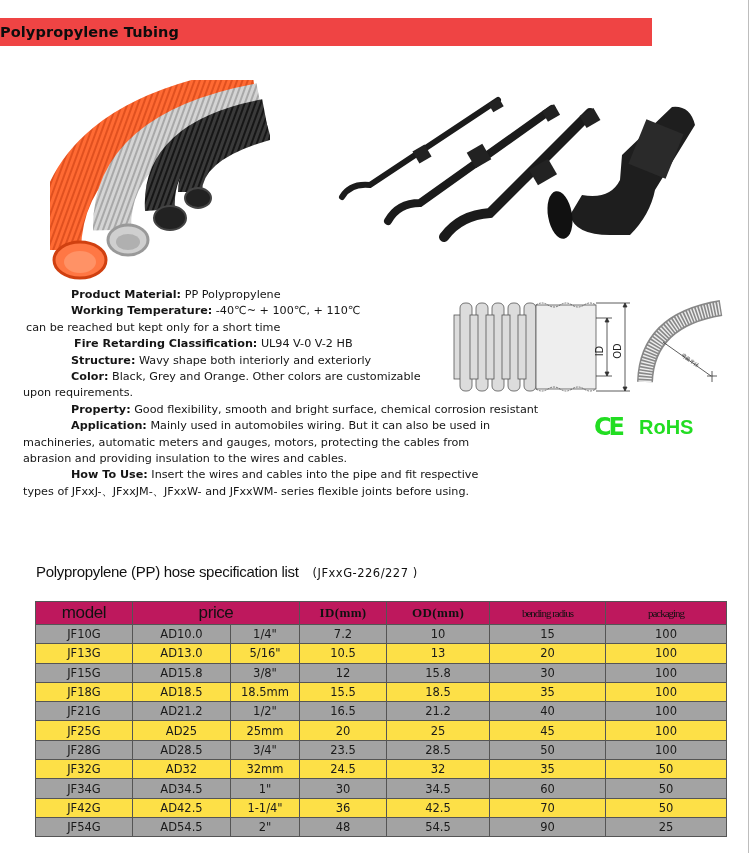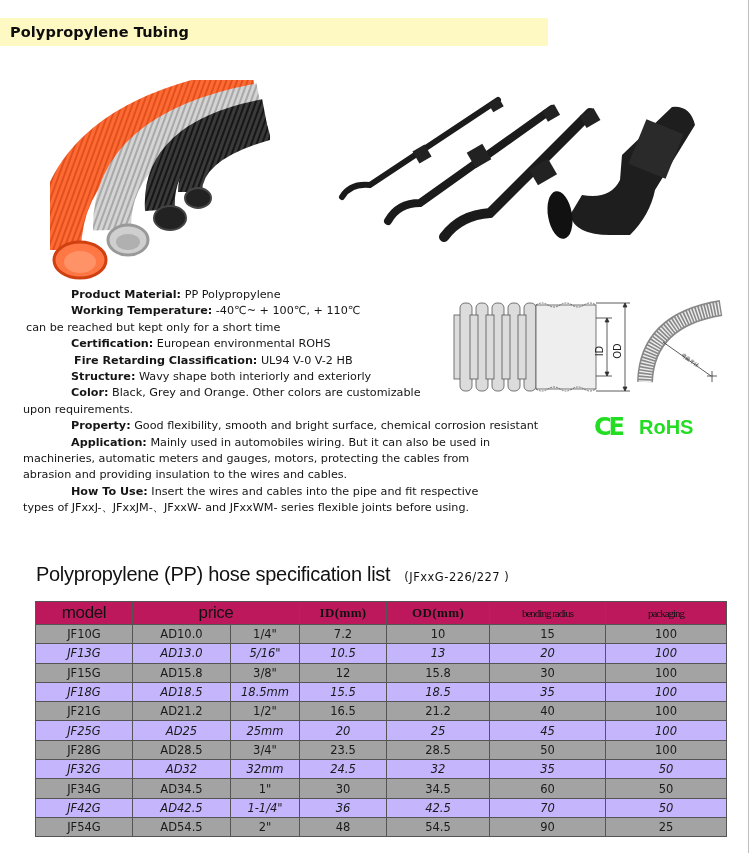--- a/index.html
+++ b/index.html
@@ -3,22 +3,22 @@
 <meta charset="utf-8">
 <style>
   * { box-sizing: border-box; margin: 0; padding: 0; }
   html, body { width: 750px; height: 853px; background: #ffffff; overflow: hidden; }
   body { position: relative; font-family: "DejaVu Sans", sans-serif; color: #111; }
 
   .right-rule { position: absolute; left: 748px; top: 0; width: 1px; height: 853px; background: #bdbdbd; }
 
   
   .banner {
-    position: absolute; left: 0; top: 18px; width: 548px; height: 28px;
-    background: #fef9c3; display: flex; align-items: center; padding-left: 10px;
+    position: absolute; left: 0; top: 18px; width: 652px; height: 28px;
+    background: #ef4444; display: flex; align-items: center; padding-left: 0;
   }
   .banner-title { font-family: "DejaVu Sans", sans-serif; font-weight: bold; font-size: 14.5px; color: #0d0d0d; letter-spacing: 0.1px; }
 
   
   .photo { position: absolute; }
   .photo-tubes { left: 50px; top: 80px; width: 220px; height: 200px; }
   .photo-assemblies { left: 320px; top: 85px; width: 400px; height: 200px; }
 
   
   .specs {
@@ -34,39 +34,39 @@
   .diagram { position: absolute; }
   .diagram-straight { left: 452px; top: 293px; width: 180px; height: 108px; }
   .diagram-bend { left: 635px; top: 300px; width: 90px; height: 85px; }
 
   .cert { position: absolute; left: 594px; top: 413px; display: flex; align-items: center; gap: 17px; }
   .cert-ce { font-family: "DejaVu Sans", sans-serif; font-size: 24px; font-weight: bold; color: #22dd22; letter-spacing: -3px; }
   .cert-rohs { font-family: "Liberation Sans", sans-serif; font-size: 20px; font-weight: bold; color: #22dd22; }
 
   
   .list-title { position: absolute; left: 36px; top: 563px; display: flex; align-items: baseline; }
-  .list-title-main { font-family: "Liberation Sans", sans-serif; font-size: 20px; color: #111; letter-spacing: -0.3px; }
+  .list-title-main { font-family: "Liberation Sans", sans-serif; font-size: 15px; color: #111; letter-spacing: -0.3px; }
   .list-title-code { font-family: "DejaVu Sans", sans-serif; font-size: 11.5px; font-weight: normal; color: #111; margin-left: 14px; letter-spacing: 0.5px; }
 
   
   table.spec {
     position: absolute; left: 35px; top: 601px; width: 691px;
     border-collapse: collapse; table-layout: fixed;
     border: 1.5px solid #444;
   }
   table.spec th, table.spec td {
     border: 1px solid #555; text-align: center; padding: 0; overflow: hidden; white-space: nowrap;
   }
   table.spec th { height: 23px; background: #be185d; font-weight: normal; }
   table.spec th.h-narrow { font-family: "Liberation Sans", sans-serif; font-size: 17px; letter-spacing: -0.4px; }
   table.spec th.h-bold { font-family: Liberation Serif, serif; font-size: 13px; font-weight: bold; letter-spacing: 0.4px; }
   table.spec th.h-cond { font-family: Liberation Serif, serif; font-size: 11px; letter-spacing: -1px; }
   table.spec td { height: 19.3px; font-family: "DejaVu Sans", sans-serif; font-size: 11.5px; color: #1a1a1a; }
   table.spec tr.odd td { background: #a3a3a3; }
-  table.spec tr.even td { background: #c4b5fd; font-style: italic; }
+  table.spec tr.even td { background: #fde047; }
 </style>
 </head>
 <body>
 
 <div class="right-rule"></div>
 
 <div class="banner">
   <span class="banner-title">Polypropylene Tubing</span>
 </div>
 
@@ -116,21 +116,20 @@
     <path d="M302,70 L352,22 Q370,20 375,40 L335,105 Q330,130 310,150 L290,150 Q255,150 250,130 L262,110 Q290,115 300,95 Z"></path>
     <rect x="316" y="40" width="40" height="48" transform="rotate(22 336 64)" fill="#2a2a2a"></rect>
     <ellipse cx="240" cy="130" rx="12" ry="24" fill="#111" transform="rotate(-10 240 130)"></ellipse>
   </g>
 </svg>
 
 <div class="specs">
   <div class="line"><b>Product Material:</b><span> PP Polypropylene</span></div>
   <div class="line"><b>Working Temperature:</b><span> -40℃~ + 100℃, + 110℃</span></div>
   <div class="line indent"><span>can be reached but kept only for a short time</span></div>
-  <div class="line"><b>Certification:</b><span> European environmental ROHS</span></div>
   <div class="line indent"><b>Fire Retarding Classification:</b><span> UL94 V-0  V-2  HB</span></div>
   <div class="line"><b>Structure:</b><span> Wavy shape both interiorly and exteriorly</span></div>
   <div class="wrap" style="width:402px"><b>Color:</b><span> Black, Grey and Orange. Other colors are customizable upon requirements.</span></div>
   <div class="line"><b>Property:</b><span> Good flexibility, smooth and bright surface, chemical corrosion resistant</span></div>
   <div class="wrap" style="width:470px"><b>Application:</b><span> Mainly used in automobiles wiring. But it can also be used in machineries, automatic meters and gauges, motors, protecting the cables from abrasion and providing insulation to the wires and cables.</span></div>
   <div class="wrap" style="width:462px"><b>How To Use:</b><span> Insert the wires and cables into the pipe and fit respective types of JFxxJ-、JFxxJM-、JFxxW- and JFxxWM- series flexible joints before using.</span></div>
 </div>
 
 <svg class="diagram diagram-straight" viewBox="0 0 180 108">
   <g fill="#dcdcdc" stroke="#555" stroke-width="0.8">

